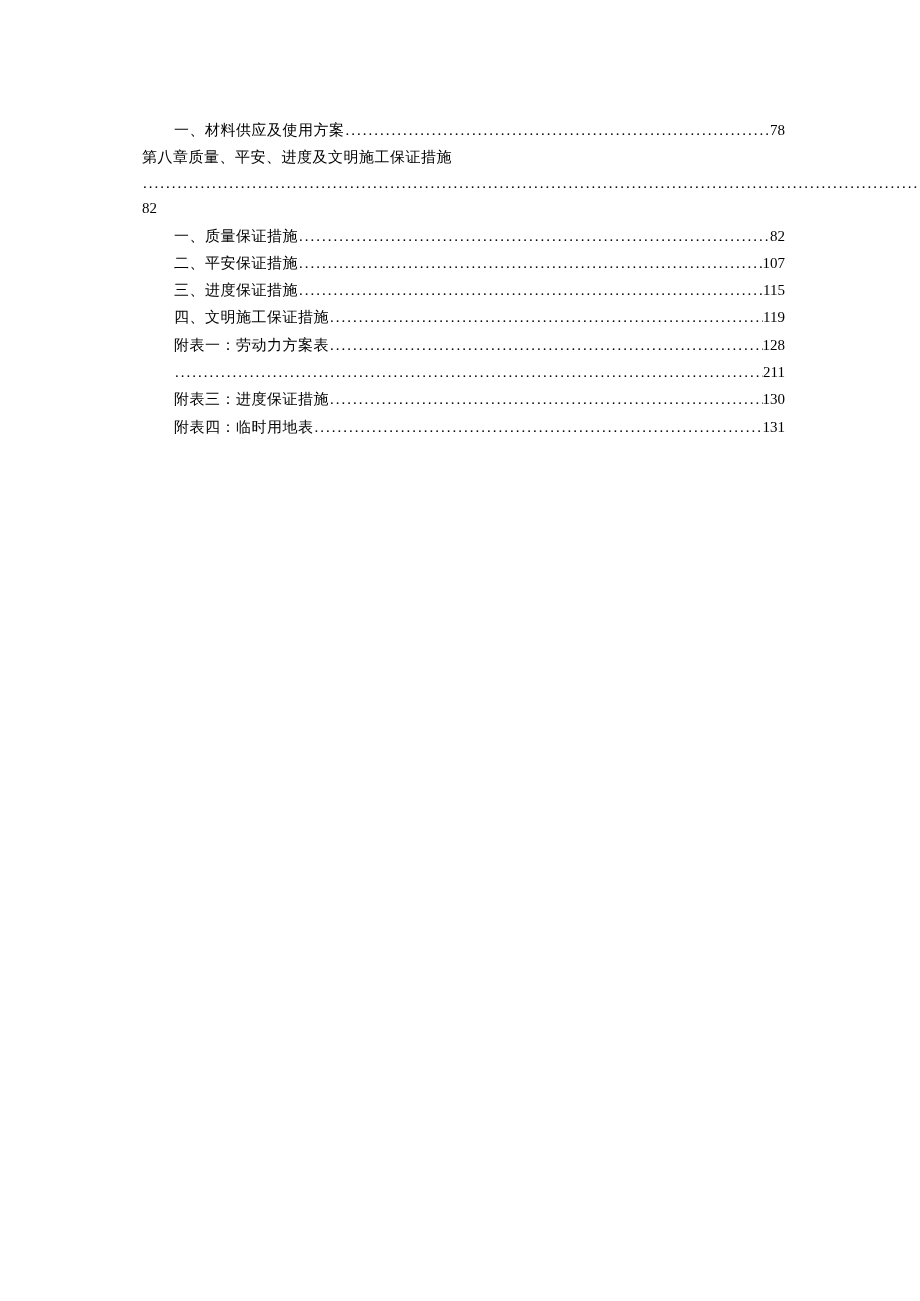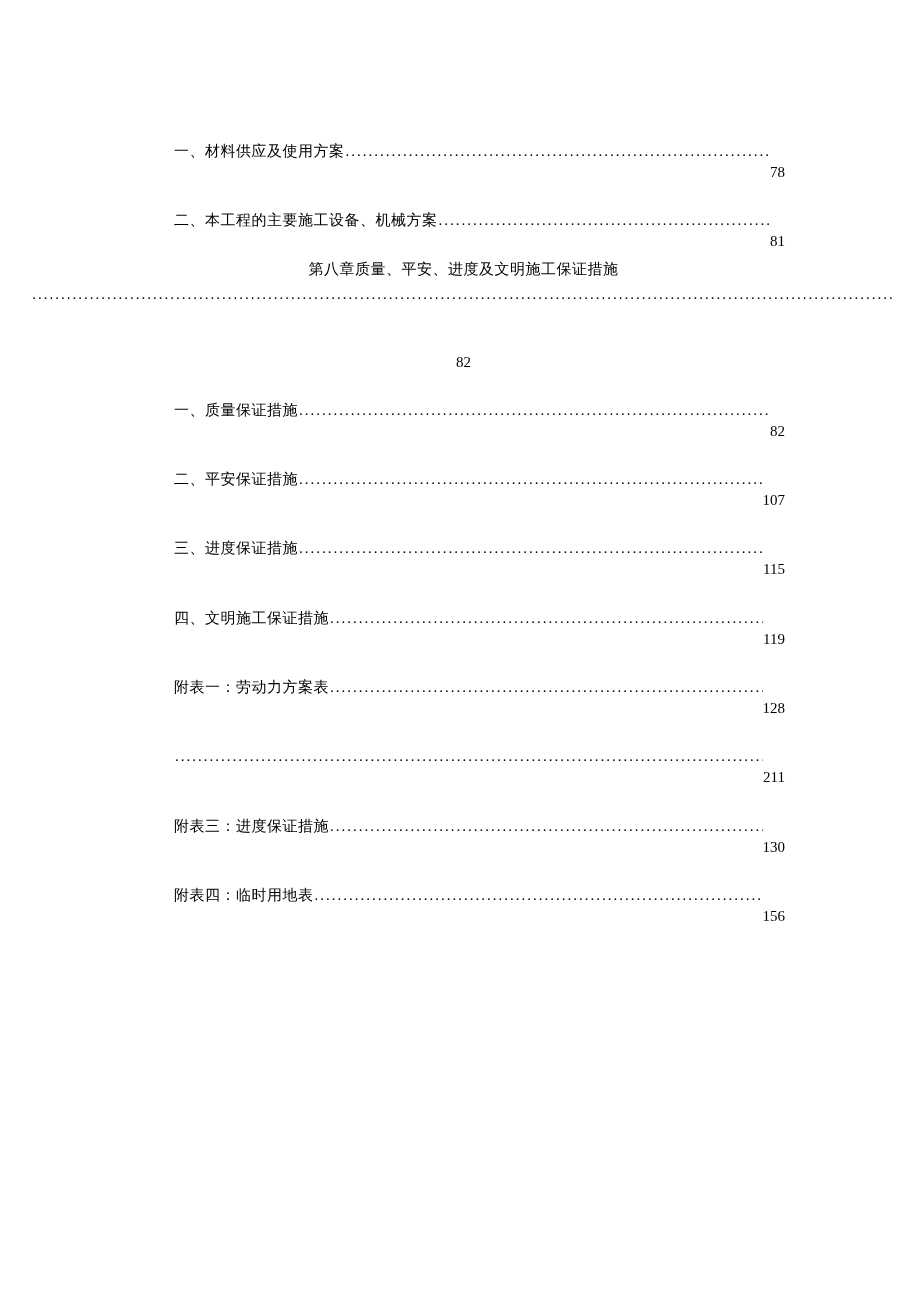--- a/index.html
+++ b/index.html
@@ -17,21 +17,21 @@
       padding-right: 135px;
       color: #000000;
       font-size: 15px;
       line-height: 1.7;
     }
     .toc-container {
       width: 100%;
     }
     .toc-entry {
       display: flex;
-      align-items: center;
+      align-items: flex-start;
       white-space: nowrap;
       margin-bottom: 1.8px;
     }
     .toc-entry.level-1 {
       margin-left: 0;
       flex-direction: column;
     }
     .toc-entry.level-2 {
       margin-left: 32px;
     }
@@ -46,39 +46,33 @@
       padding-left: 1px;
       padding-right: 1px;
       font-family: "SimSun", serif;
     }
     .toc-dots::before {
       content: "......................................................................................................................................................";
     }
     .toc-page {
       flex-shrink: 0;
       text-align: right;
-      margin-top: 42px;
     }
   </style>
 </head>
 <body>
 
 <div class="toc-container">
 
   <div class="toc-entry level-2">
     <span class="toc-title">一、材料供应及使用方案</span>
     <span class="toc-dots"></span>
     <span class="toc-page">78</span>
   </div>
 
-  <div class="toc-entry level-2">
-    <span class="toc-title">二、本工程的主要施工设备、机械方案</span>
-    <span class="toc-dots"></span>
-    <span class="toc-page">81</span>
-  </div>
 
   <div class="toc-entry level-1">
     <span class="toc-title">第八章质量、平安、进度及文明施工保证措施</span>
     <span class="toc-dots"></span>
     <span class="toc-page">82</span>
   </div>
 
   <div class="toc-entry level-2">
     <span class="toc-title">一、质量保证措施</span>
     <span class="toc-dots"></span>
@@ -116,16 +110,16 @@
 
   <div class="toc-entry level-2">
     <span class="toc-title">附表三：进度保证措施</span>
     <span class="toc-dots"></span>
     <span class="toc-page">130</span>
   </div>
 
   <div class="toc-entry level-2">
     <span class="toc-title">附表四：临时用地表</span>
     <span class="toc-dots"></span>
-    <span class="toc-page">156</span>
+    <span class="toc-page">131</span>
   </div>
 
 </div>
 
 </body></html>

